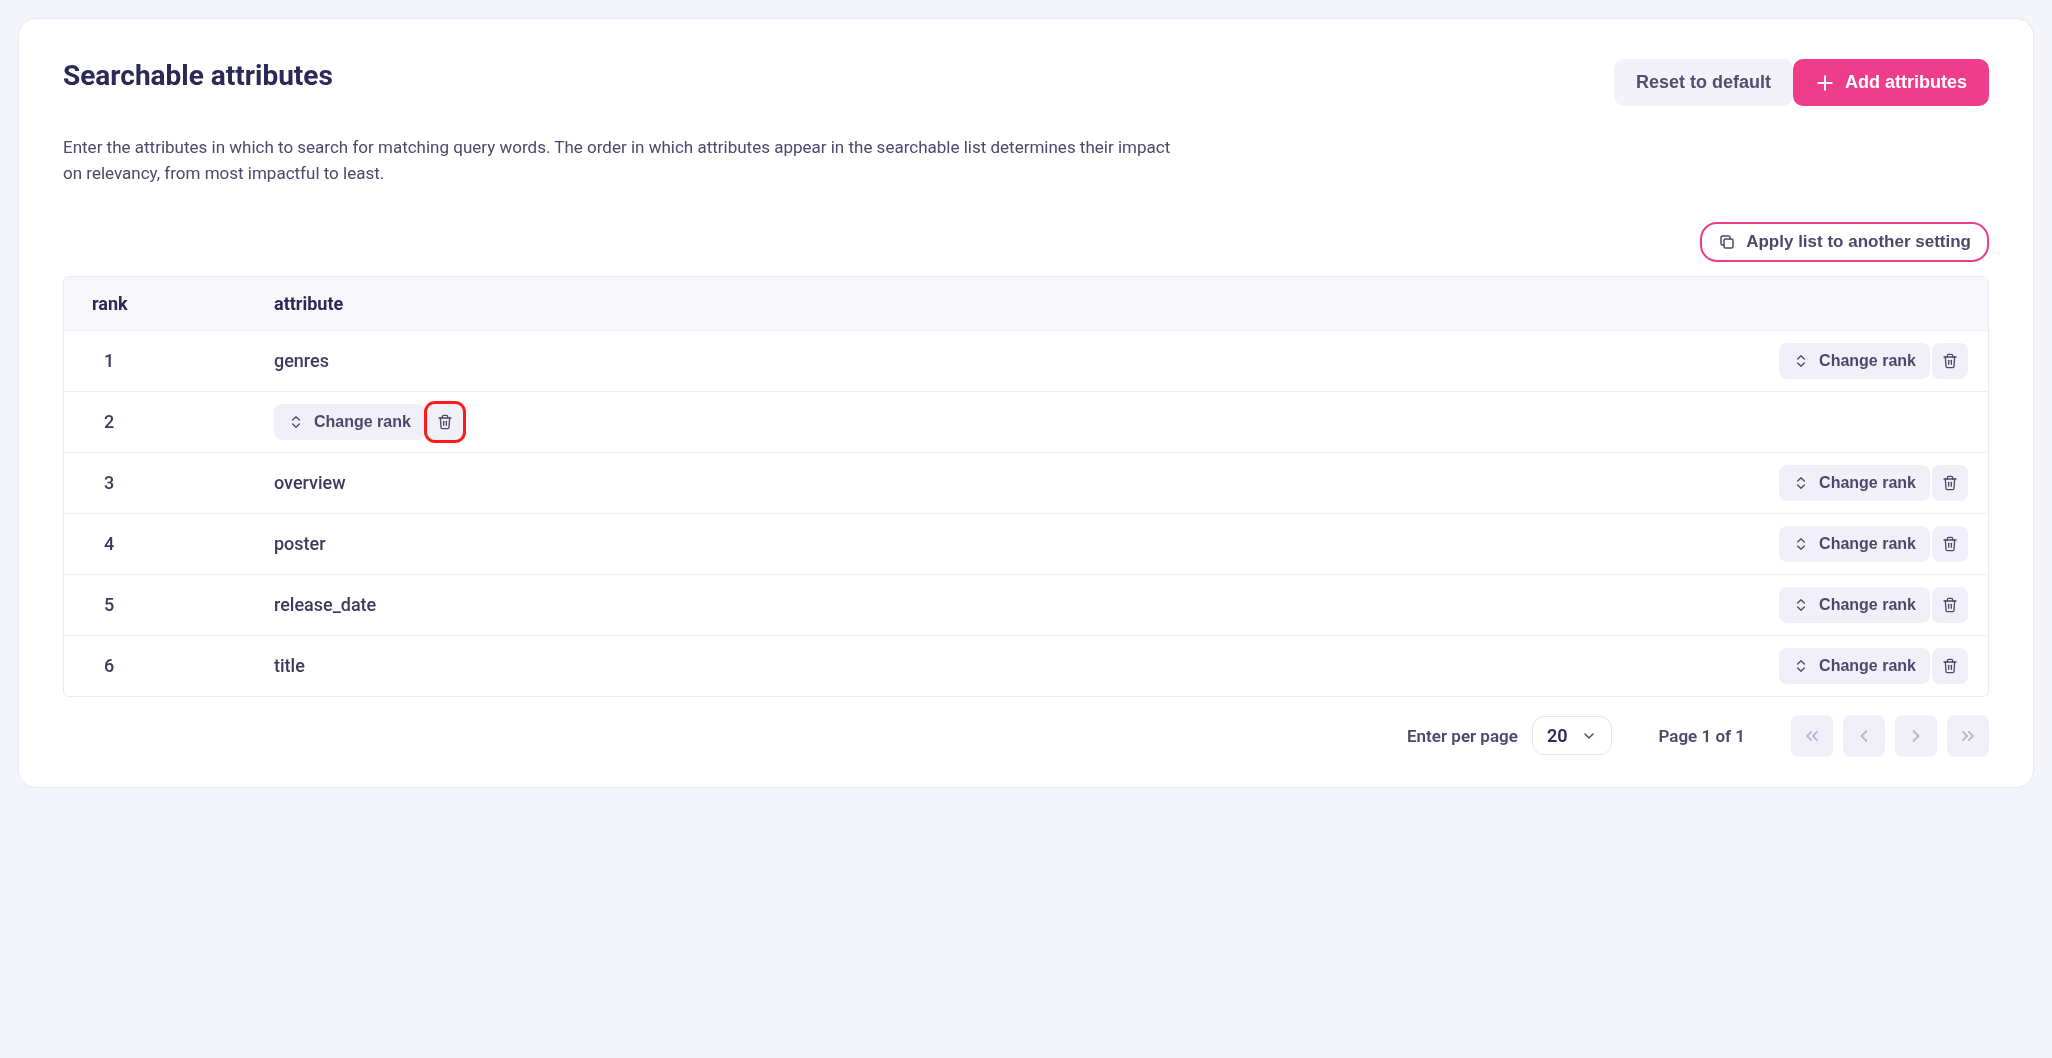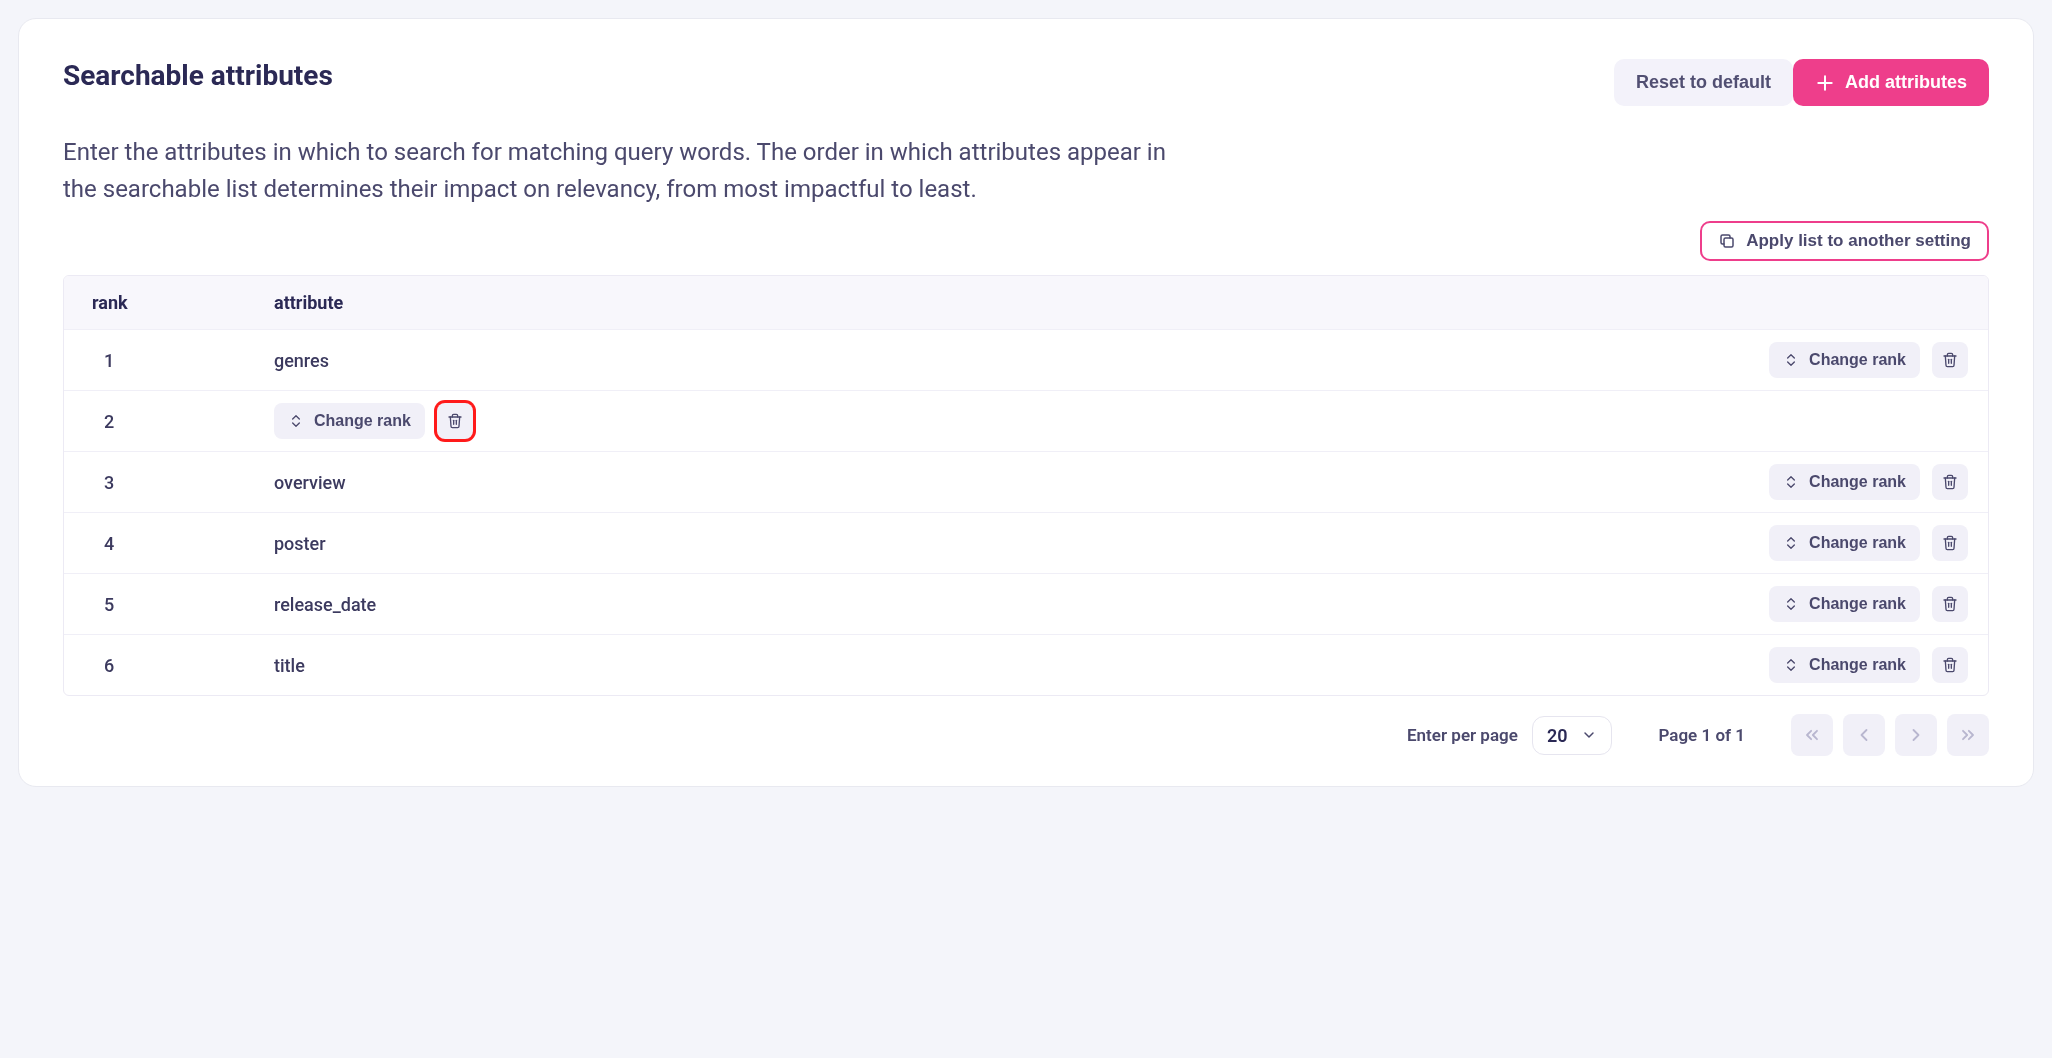--- a/index.html
+++ b/index.html
@@ -41,41 +41,41 @@
   }
   .btn-light {
     background: #f3f2fa;
     color: #514f72;
   }
   .btn-pink {
     background: #ee3e8b;
     color: #ffffff;
   }
   .description {
-    font-size: 24px;
+    font-size: 17px;
     line-height: 1.55;
     color: #4b496d;
     max-width: 1120px;
-    margin-bottom: 13px;
+    margin-bottom: 35px;
   }
   .apply-row {
     display: flex;
     justify-content: flex-end;
     margin-bottom: 14px;
   }
   .apply-btn {
     display: inline-flex;
     align-items: center;
     gap: 10px;
     font-size: 17px;
     font-weight: 600;
     color: #4b496d;
     background: #ffffff;
     border: 2px solid #ee3e8b;
-    border-radius: 10px;
+    border-radius: 17px;
     padding: 8px 16px;
     cursor: pointer;
   }
   .table-wrap {
     border: 1px solid #eceaf4;
     border-radius: 6px;
     overflow: hidden;
   }
   .thead {
     display: flex;
@@ -91,21 +91,21 @@
   .trow {
     display: flex;
     align-items: center;
     padding: 12px 10px;
     border-top: 1px solid #f0eff7;
     font-size: 18px;
     color: #3c3a5f;
   }
   .rank-cell { width: 200px; padding-left: 30px; font-weight: 500; }
   .attr-cell { flex: 1; font-weight: 500; }
-  .actions-cell { display: flex; gap: 12px; padding-right: 10px; }
+  .actions-cell { display: flex; gap: 2px; padding-right: 10px; }
   .change-rank-btn {
     display: inline-flex;
     align-items: center;
     gap: 10px;
     background: #f1f0f8;
     border: none;
     border-radius: 8px;
     padding: 7px 14px;
     font-size: 16px;
     font-weight: 600;

